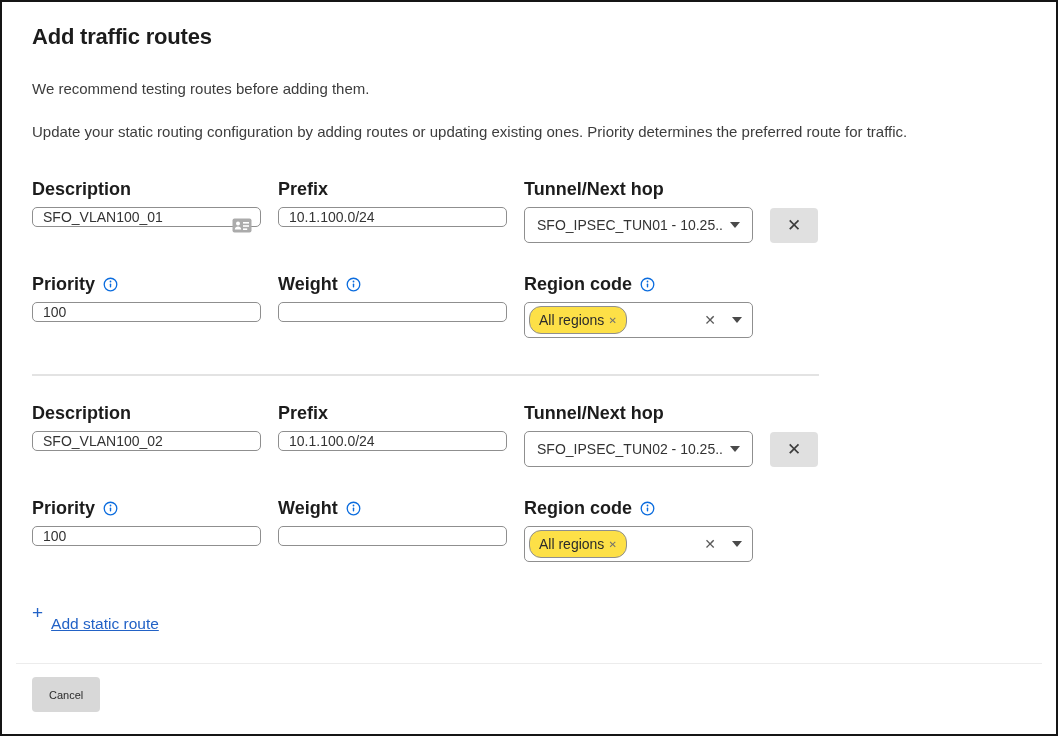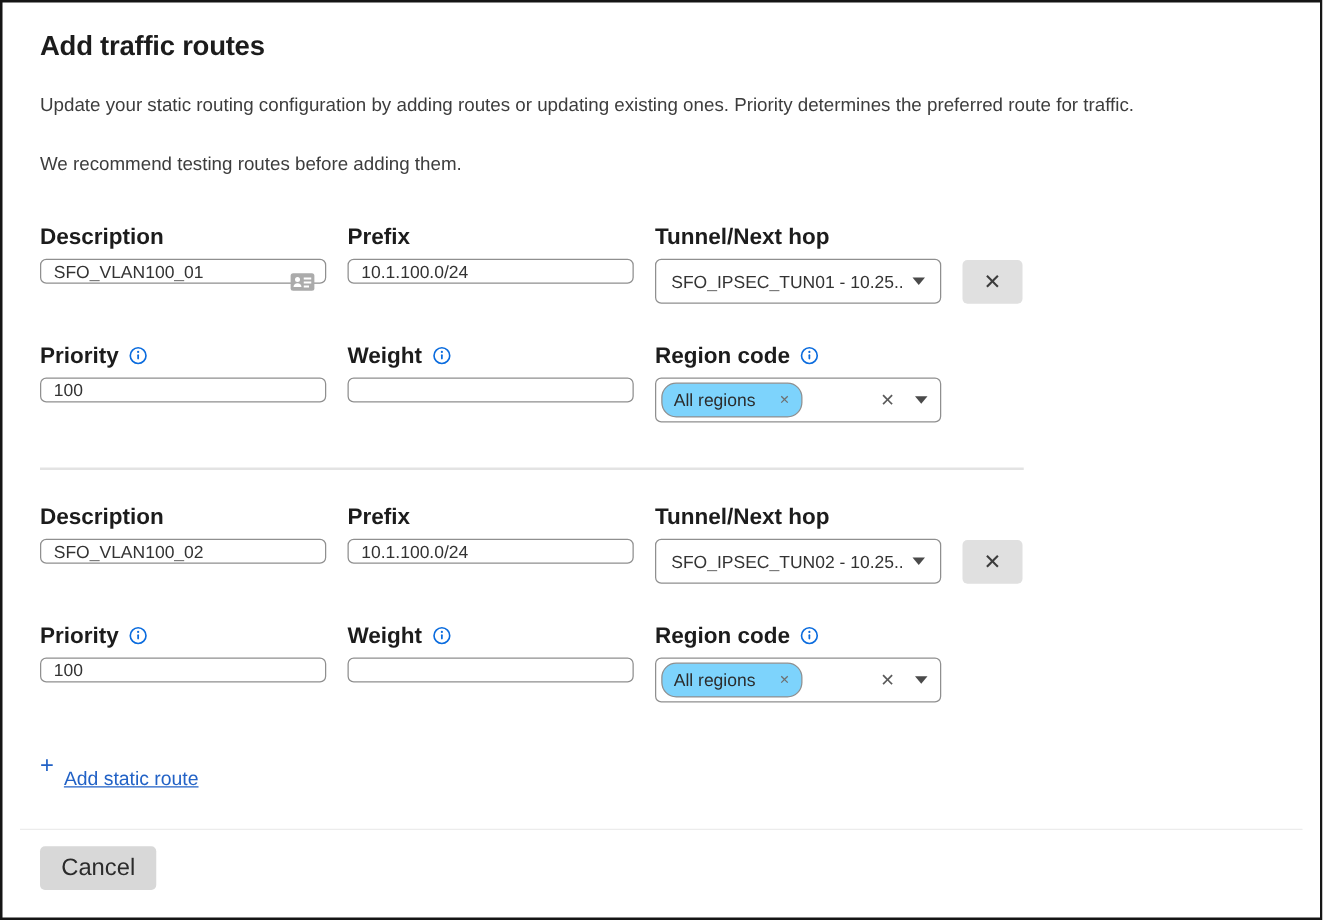--- a/index.html
+++ b/index.html
@@ -61,58 +61,58 @@
     font-size:17px; color:#3c3c3c; cursor:pointer; line-height:1;
   }
 
   .multiselect {
     width:100%; height:36px;
     border:1px solid #8f8f8f; border-radius:5px;
     display:flex; align-items:center;
     padding:0 10px 0 4px; background:#fff; cursor:pointer;
   }
   .chip {
-    display:flex; align-items:center; gap:19px;
+    display:flex; align-items:center; gap:4px;
     height:28px; padding:0 9px;
-    background:#7dd3fc; border:1px solid #8f8f8f; border-radius:12px;
+    background:#fde047; border:1px solid #8f8f8f; border-radius:12px;
     font-size:14px; color:#2b2b2b;
   }
   .chip-x { font-size:10px; color:#6f6f6f; cursor:pointer; }
   .ms-clear { margin-left:auto; font-size:14px; color:#5a5a5a; cursor:pointer; }
   .multiselect .caret { margin-left:16px; }
 
   .row2 { margin-top:32px; }
   .group-divider { width:787px; height:2px; background:#e3e3e3; border:none; margin:36px 0 0 0; }
   .group-1 { margin-top:40px; }
   .group-2 { margin-top:28px; }
 
   .add-link-row { margin-top:30px; display:flex; align-items:center; gap:8px; font-size:15.5px; }
   .add-plus { color:#2262c6; font-size:19px; font-weight:400; line-height:1; }
   .add-link { color:#2262c6; text-decoration:underline; cursor:pointer;margin-top:23px; }
 
   .footer-divider { height:1px; background:#ececec; border:none; margin:30px -16px 0 -16px; }
   .footer { display:flex; gap:13px; margin-top:13px; }
   .btn {
     height:35px; border:none; border-radius:4px;
     background:#d8d8d8; color:#2b2b2b;
-    font-size:19px; font-family:"Liberation Sans",sans-serif;
+    font-size:11px; font-family:"Liberation Sans",sans-serif;
     padding:0 17px; cursor:pointer;
   }
   .btn-primary { background:#0d6cf2; color:#fff; border-radius:6px; padding:0 19px; }
 </style>
 </head>
 <body>
 
 <div class="frame">
   <div class="content">
 
     <h1 class="page-title">Add traffic routes</h1>
 
+    <p class="intro-line second">We recommend testing routes before adding them.</p>
     <p class="intro-line first">Update your static routing configuration by adding routes or updating existing ones. Priority determines the preferred route for traffic.</p>
-    <p class="intro-line second">We recommend testing routes before adding them.</p>
 
     <div class="route-group group-1">
       <div class="field-row">
         <div class="field">
           <div class="field-label">Description</div>
           <div class="input-wrap">
             <input class="text-input with-icon" type="text" value="SFO_VLAN100_01" style="">
             <span class="input-icon">
               <svg width="20" height="15" viewBox="0 0 20 15">
                 <rect x="0.5" y="0.5" width="19" height="14" rx="2" fill="#ababab"></rect>

